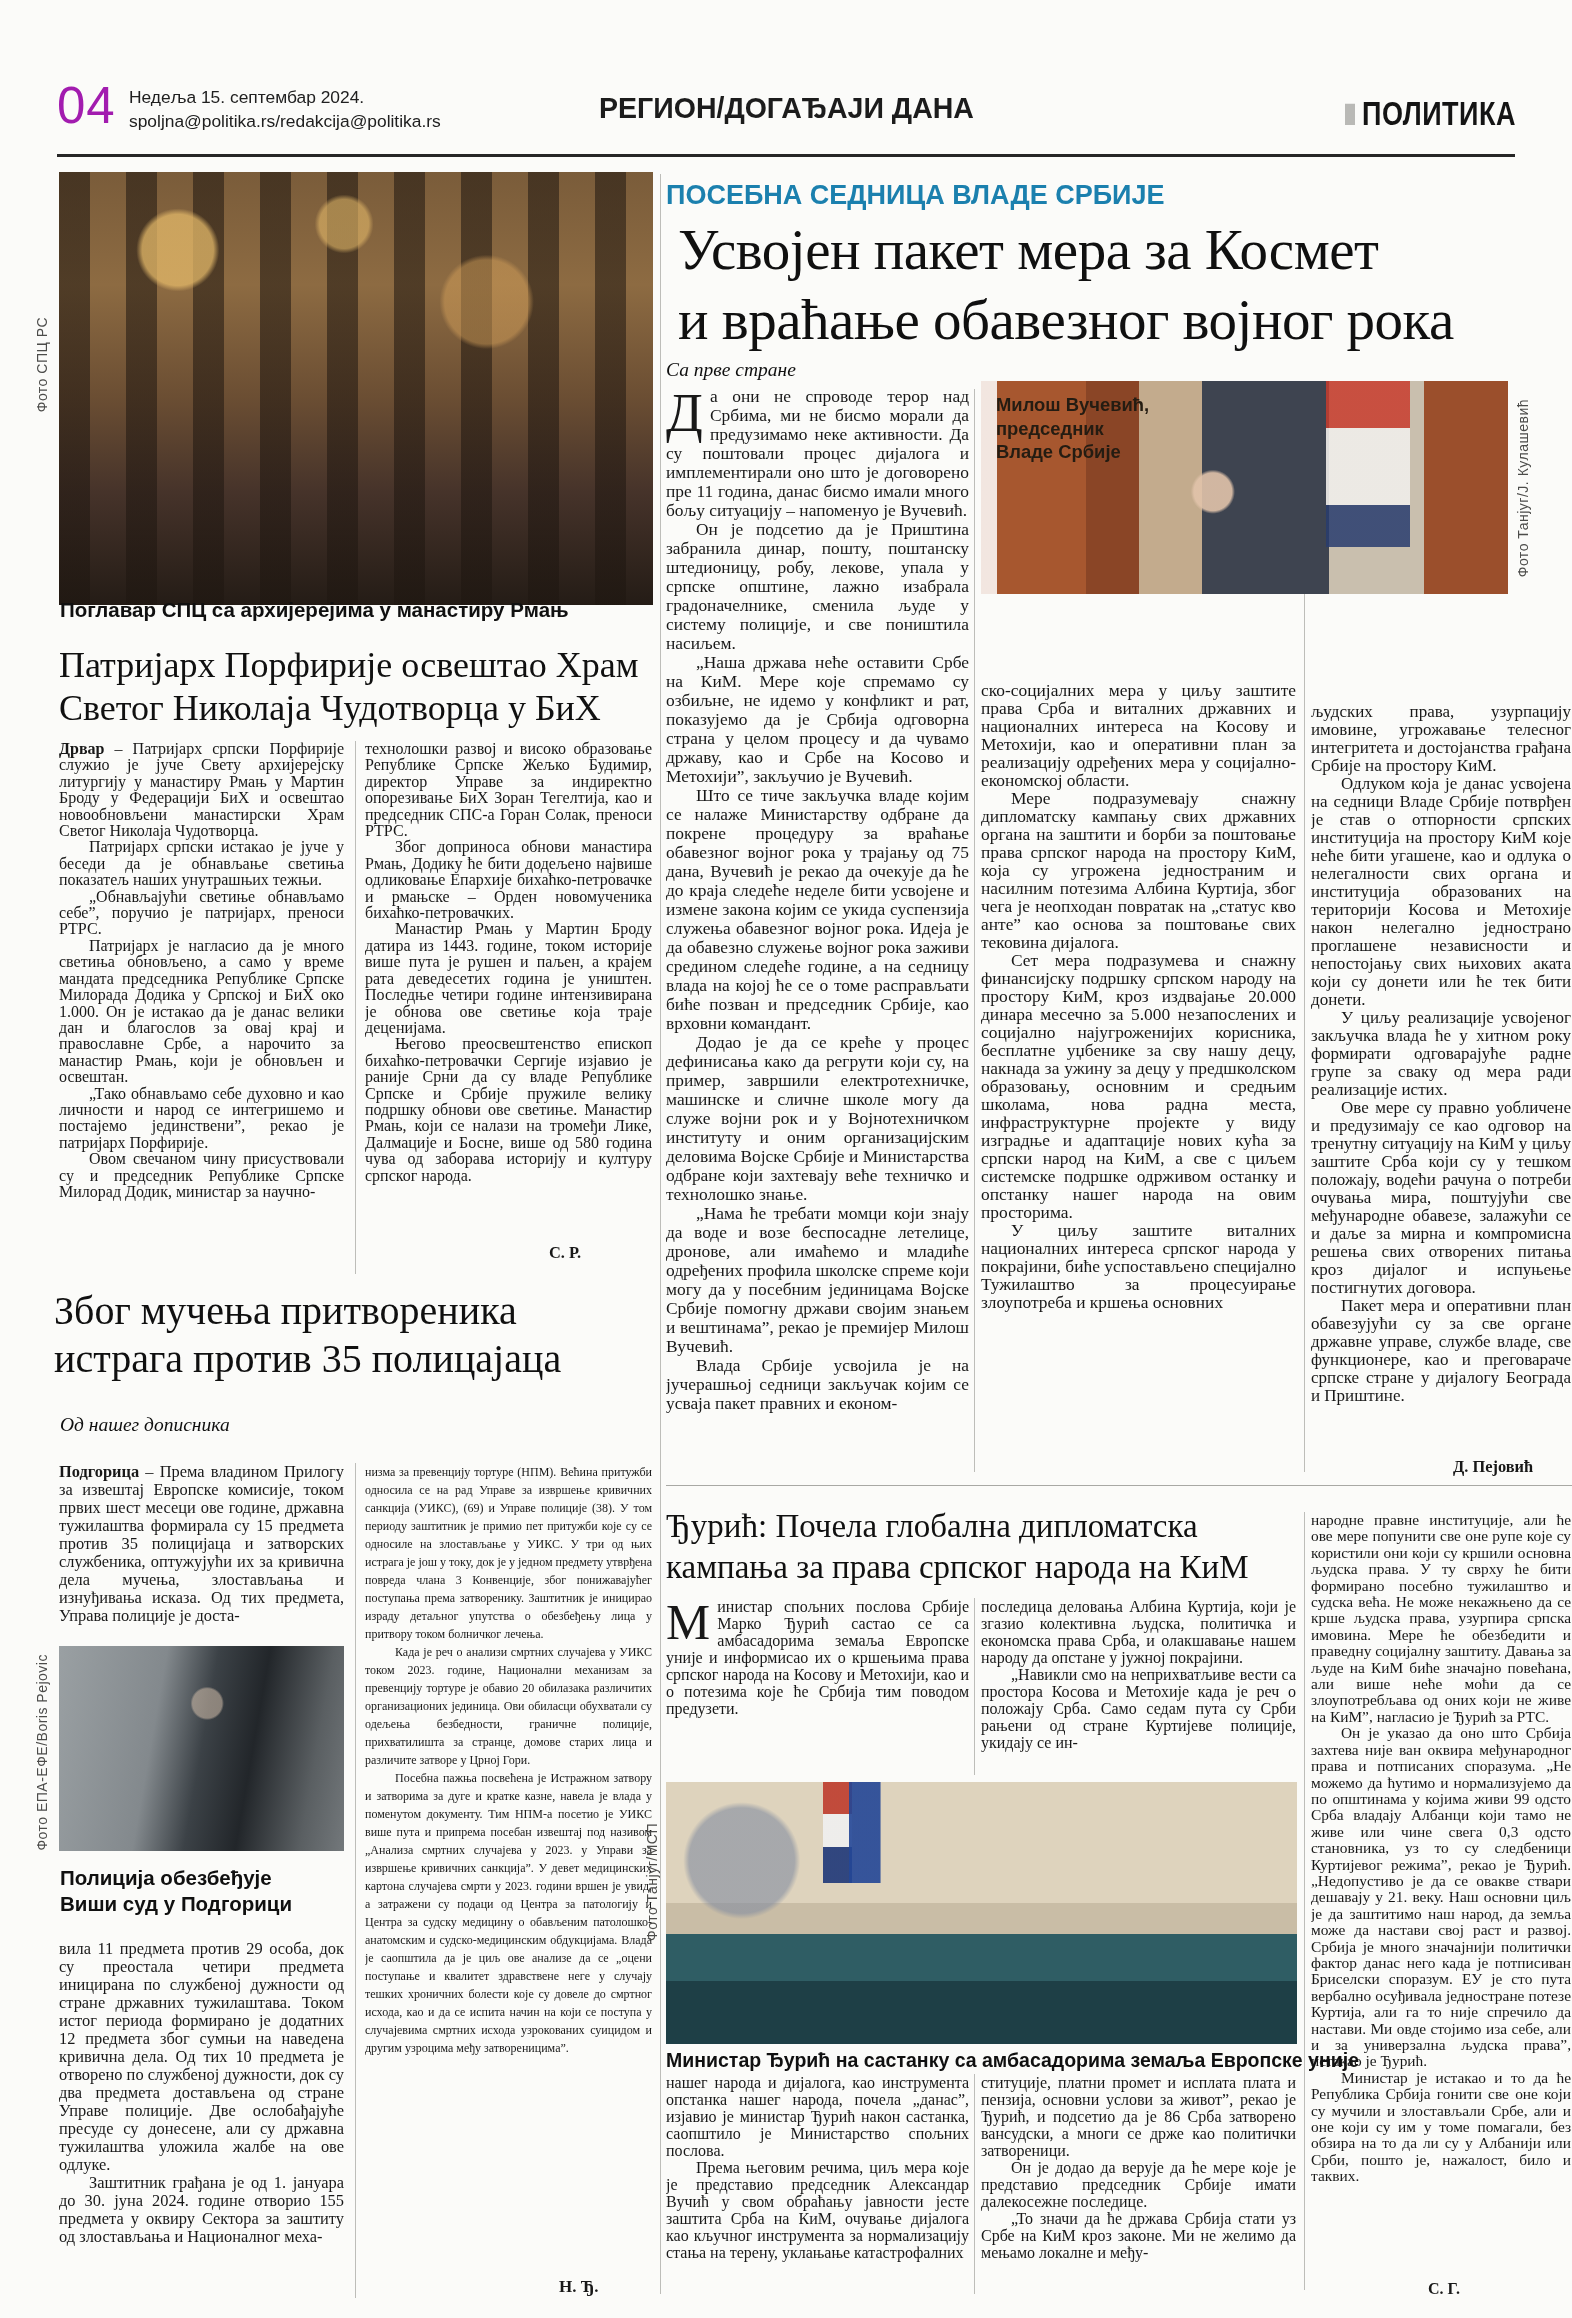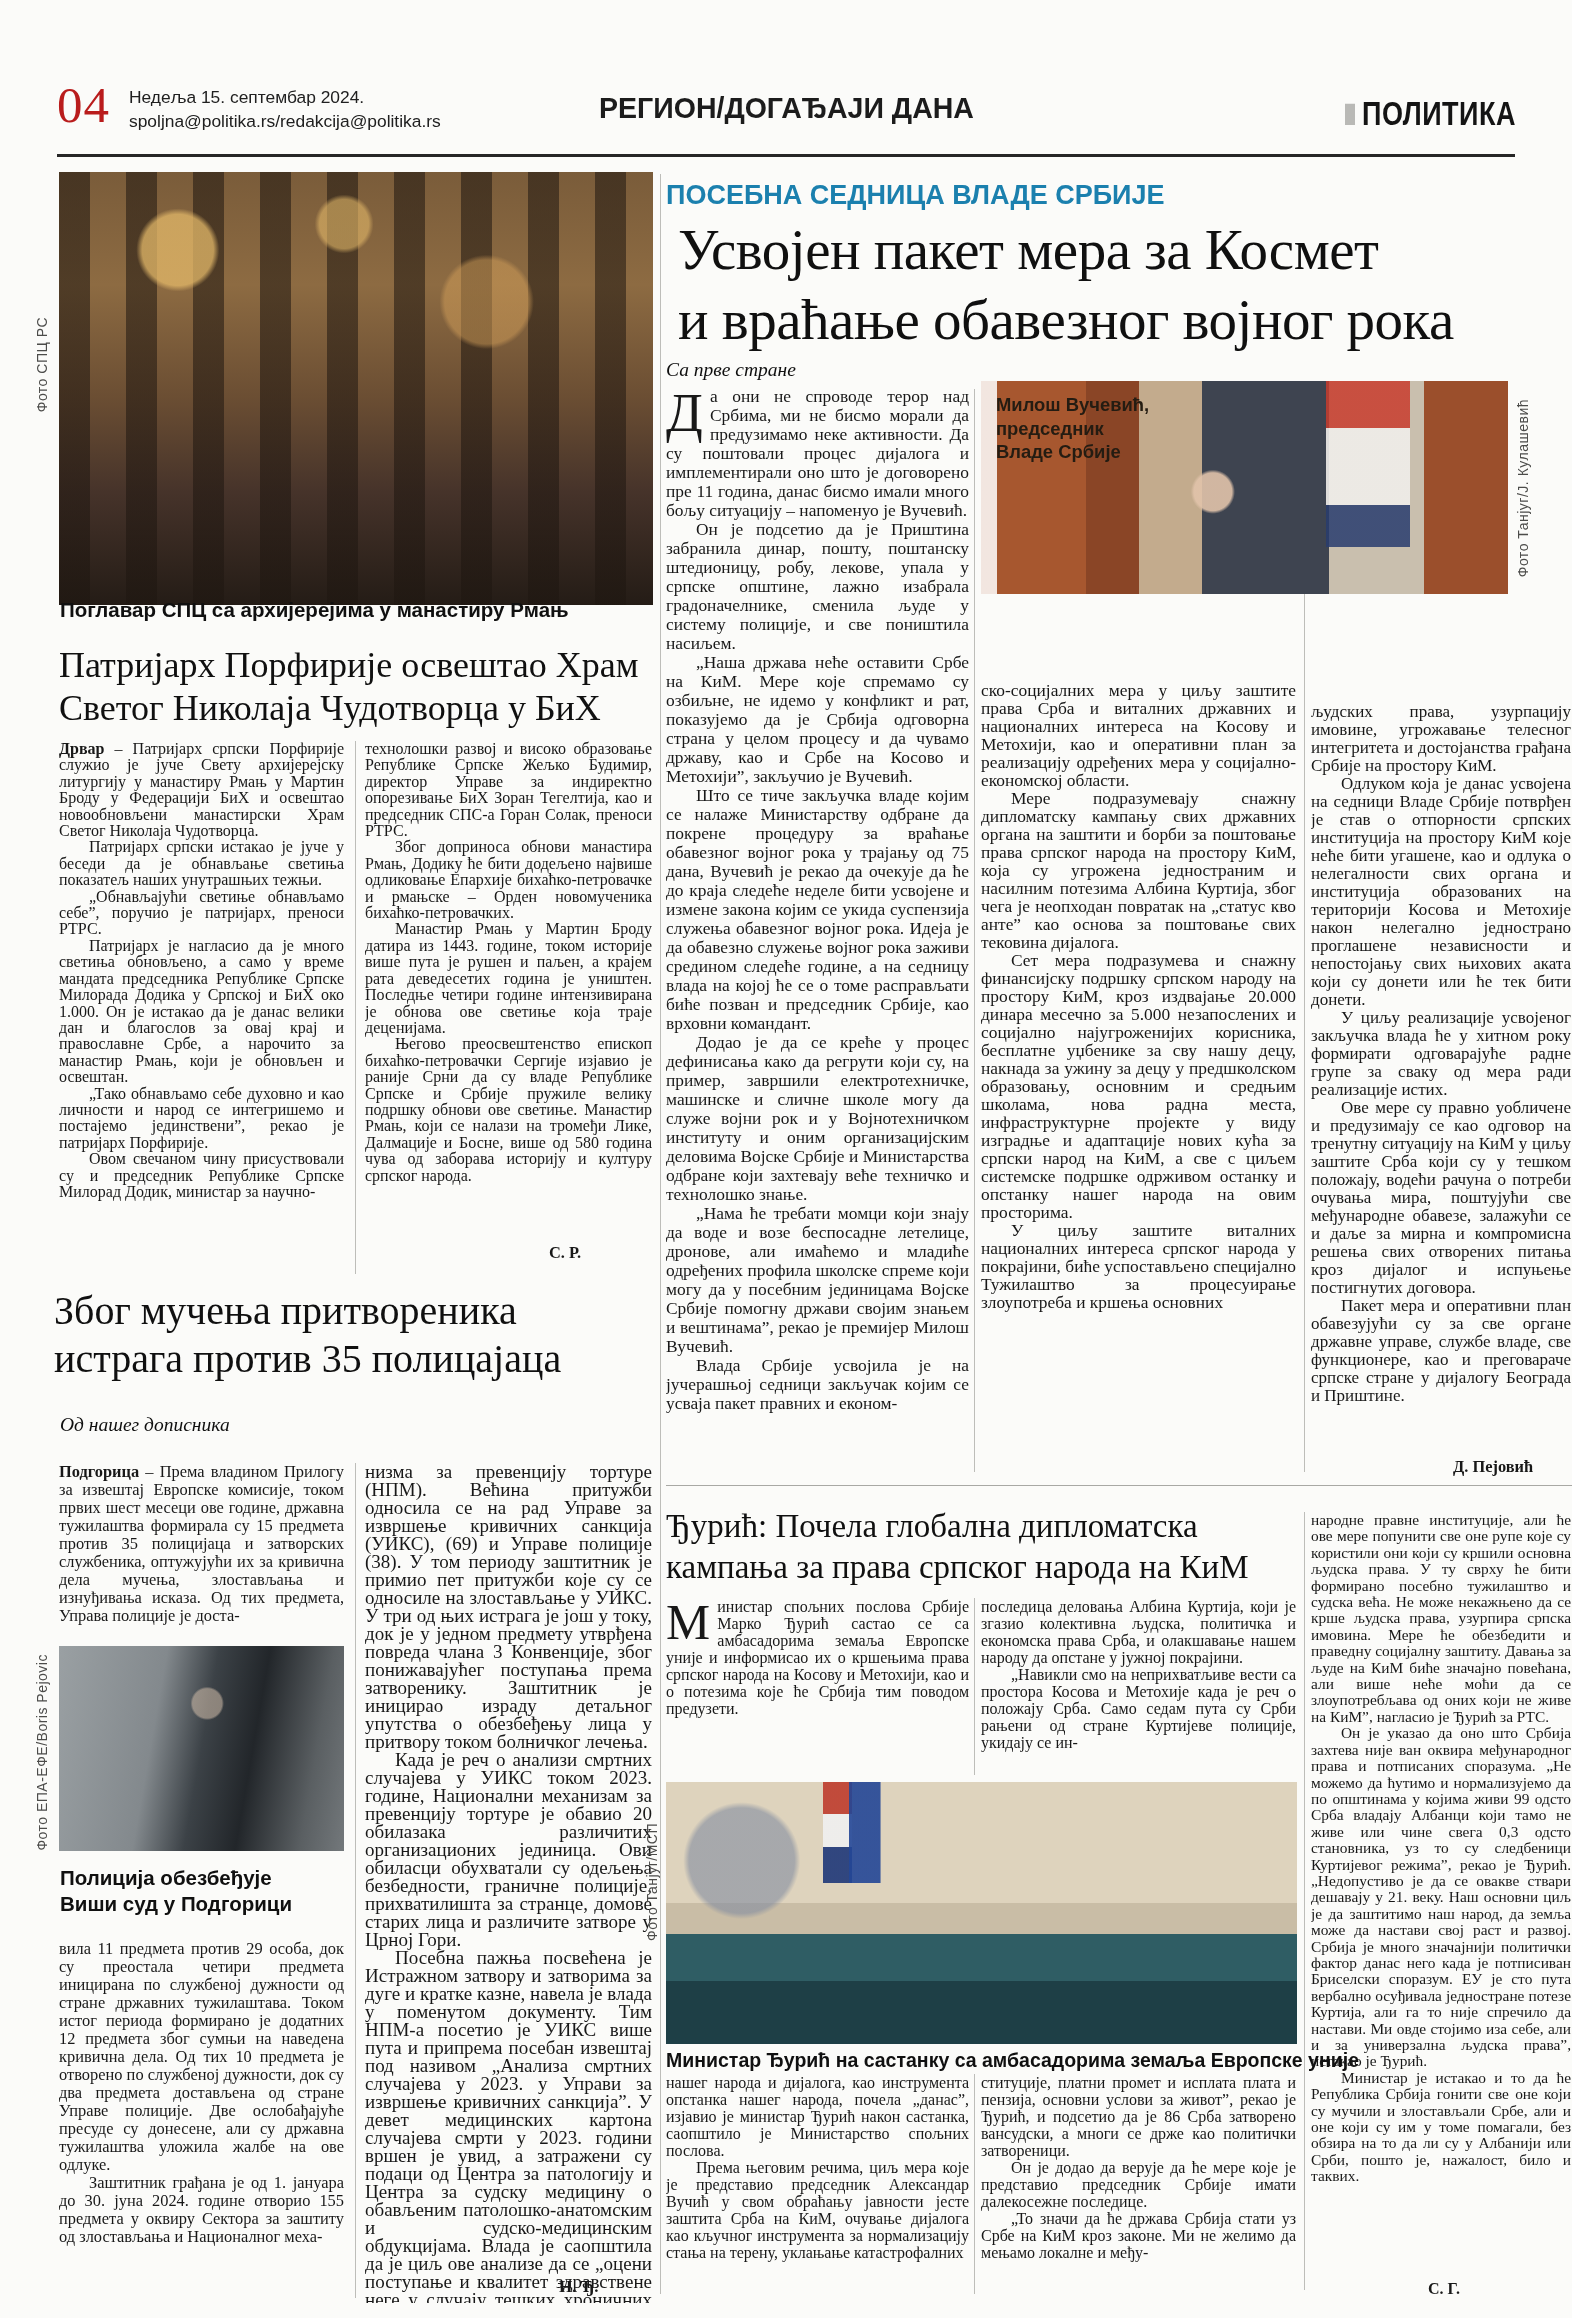--- a/index.html
+++ b/index.html
@@ -1,21 +1,21 @@
 <!DOCTYPE html>
 <html style="font-size:8.2px"><head>
 <meta charset="utf-8">
 <style>
   html,body{margin:0;padding:0;background:#d9d9d6;}
   .page{position:relative;width:1573px;height:2319px;background:#fbfbf9;
         font-family:"Liberation Serif","DejaVu Serif",serif;color:#181818;overflow:hidden;}
   .abs{position:absolute;}
   
-  #pagenum{left:57px;top:76px;font-family:Liberation Serif, serif;font-weight:300;
-           font-size:51px;color:#b91c1c;letter-spacing:1px;}
+  #pagenum{left:57px;top:76px;font-family:Liberation Sans, sans-serif;font-weight:300;
+           font-size:51px;color:#a21caf;letter-spacing:1px;}
   #hdate{left:129px;top:86px;font-family:"Liberation Sans",sans-serif;font-size:17.4px;color:#202020;line-height:23.6px;}
   #hsection{left:0;top:91px;width:1573px;text-align:center;font-family:"Liberation Sans",sans-serif;
             font-weight:700;font-size:30px;letter-spacing:0px;color:#1c1c1c;transform:scaleX(.95);}
   #hlogo{right:57px;top:95px;font-family:"Liberation Sans",sans-serif;font-weight:700;font-size:27px;
          color:#141414;letter-spacing:0.5px;transform:scaleY(1.25);transform-origin:right top;}
   #hlogo .mark{display:inline-block;width:10.2px;height:17.4px;background:#b9b9b6;margin-right:7.2px;vertical-align:baseline;}
   #hrule{left:57px;top:154px;width:1458px;height:3.1px;background:#262626;}
   
   .vrule{position:absolute;width:1px;background:#bdbdb9;}
   .hrule{position:absolute;height:1px;background:#a8a8a4;}
@@ -71,21 +71,21 @@
   .col p{margin:0;text-indent:30px;}
   .col p.nd{text-indent:0;}
   .dl{font-weight:700;}
   #m-c1{left:666px;top:387px;width:303px;height:1087px;font-size:17.4px;line-height:19px;}
   #m-c2{left:981px;top:681px;width:315px;height:795px;font-size:17.4px;line-height:18px;}
   #m-c3{left:1311px;top:703px;width:260px;height:753px;font-size:17px;line-height:18px;}
   #ch-c1{left:59px;top:741px;width:285px;height:535px;font-size:16px;line-height:16.4px;}
   #ch-c2{left:365px;top:741px;width:287px;height:535px;font-size:16px;line-height:16.4px;}
   #po-c1a{left:59px;top:1463px;width:285px;height:179px;font-size:16.4px;line-height:18px;}
   #po-c1b{left:59px;top:1940px;width:285px;height:358px;font-size:16.4px;line-height:18px;}
-  #po-c2{left:365px;top:1463px;width:287px;height:840px;font-size:19px;line-height:18px;}
+  #po-c2{left:365px;top:1463px;width:287px;height:840px;font-size:12px;line-height:18px;}
   #dj-c1a{left:666px;top:1598px;width:303px;height:174px;font-size:16px;line-height:17px;}
   #dj-c2a{left:981px;top:1598px;width:315px;height:174px;font-size:16px;line-height:17px;}
   #dj-c1b{left:666px;top:2074px;width:303px;height:220px;font-size:16px;line-height:17px;}
   #dj-c2b{left:981px;top:2074px;width:315px;height:220px;font-size:16px;line-height:17px;}
   #dj-c3{left:1311px;top:1512px;width:260px;height:778px;font-size:15.4px;line-height:16.4px;}
   
   .dc::first-letter{float:left;font-size:3.1em;line-height:.8;padding:5.1px 7.2px 0 0;font-weight:400;}
   
   .sig{position:absolute;font-weight:700;font-family:"Liberation Serif",serif;}
   #sig-sr{left:549px;top:1243px;font-size:16.4px;}

